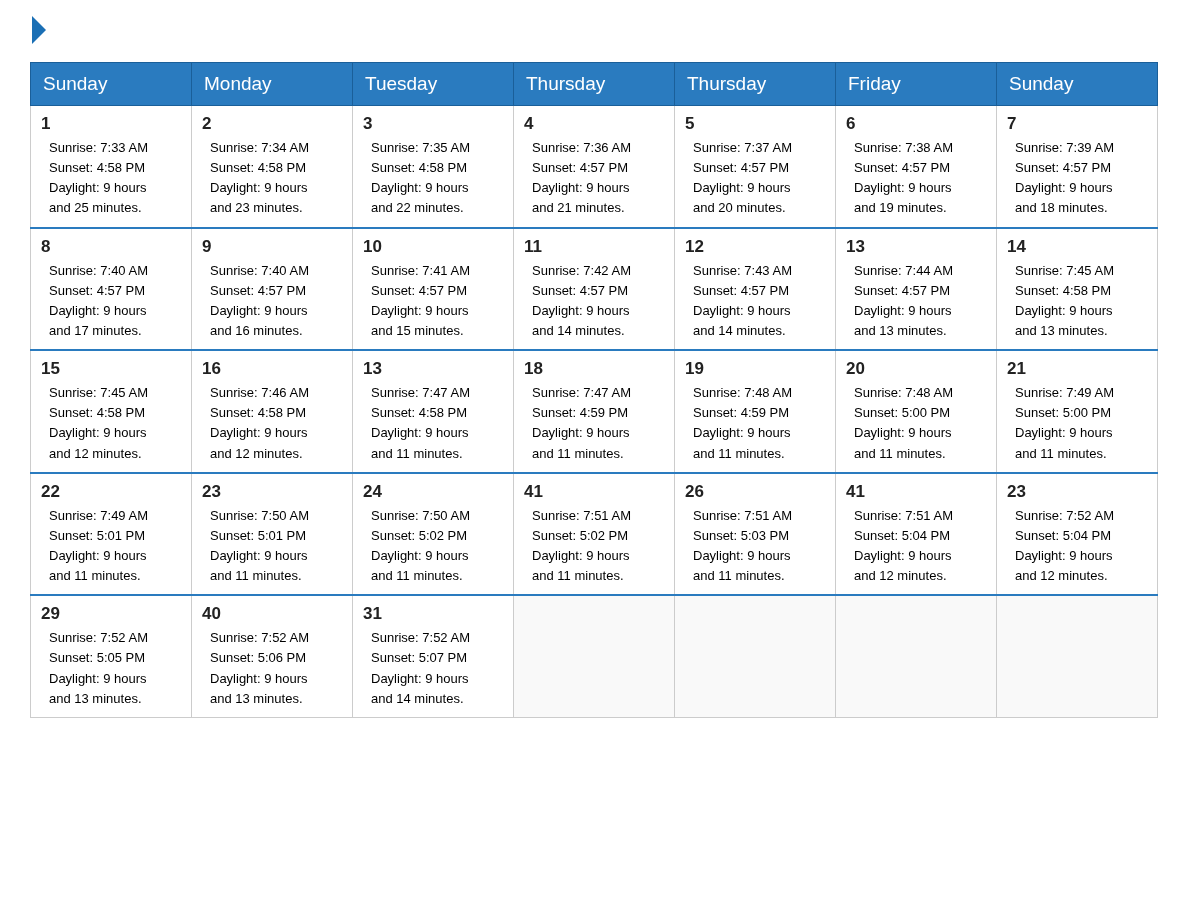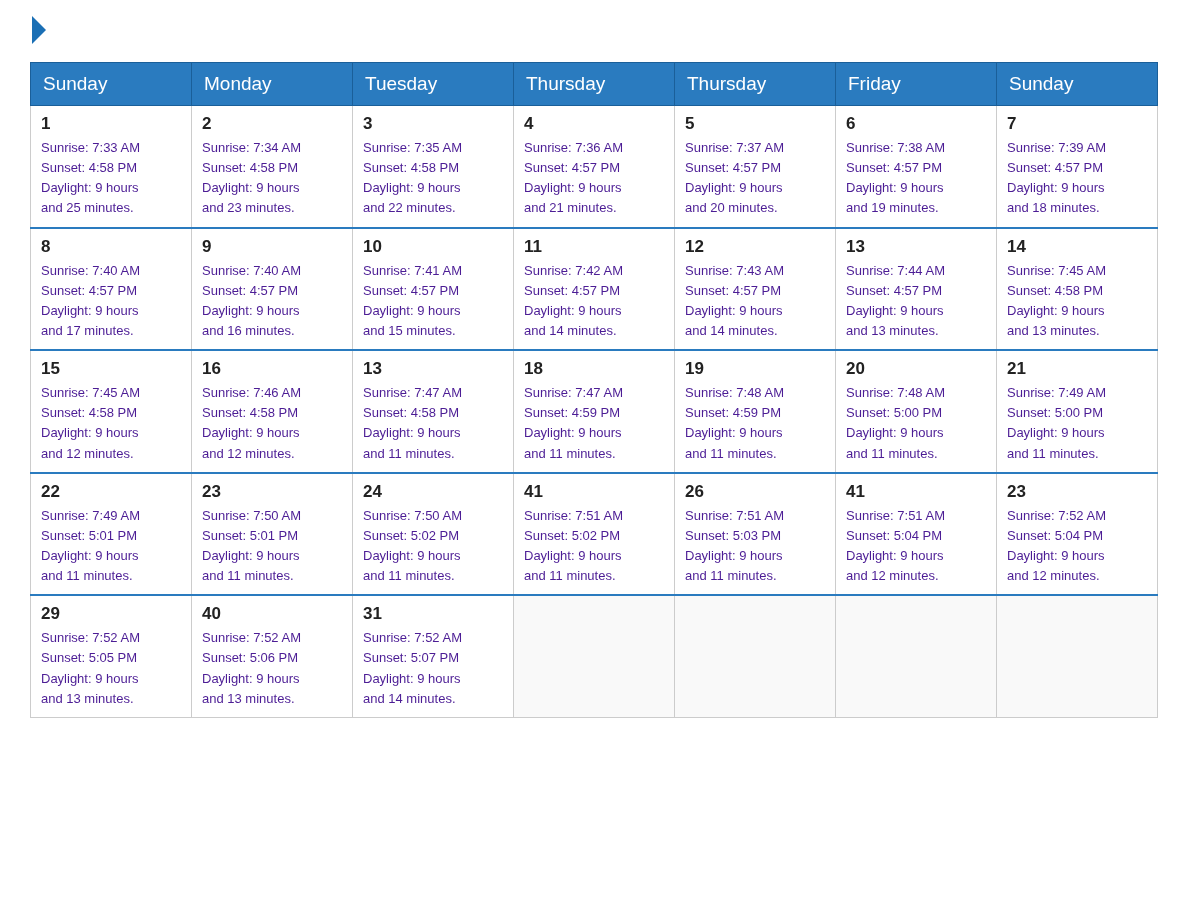--- a/index.html
+++ b/index.html
@@ -87,22 +87,23 @@
     }
     .day-number {
       font-size: 17px;
       font-weight: bold;
       color: #222;
       margin-bottom: 4px;
       display: block;
     }
     .day-info {
       font-size: 13px;
-      color: #4c1d95;
+      color: #000000;
       line-height: 1.55;
+      margin-left: 8px;
     }
     .row-separator td {
       border-top: 2px solid #2a7bbf;
     }
   </style>
 </head>
 <body>
 
 <div class="header">
   <div class="logo">

